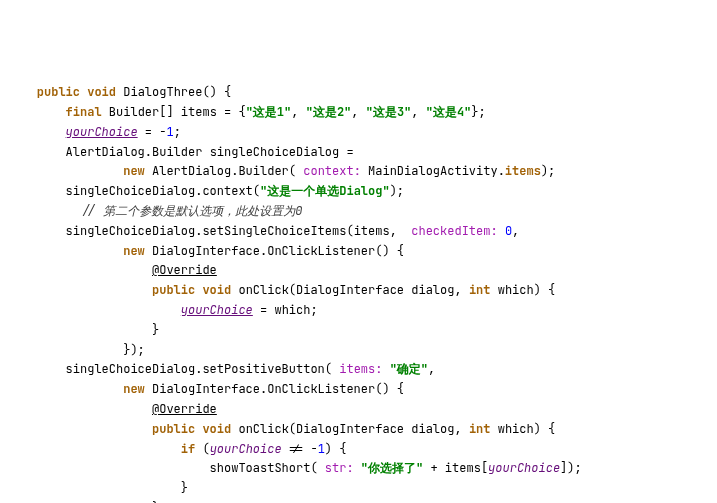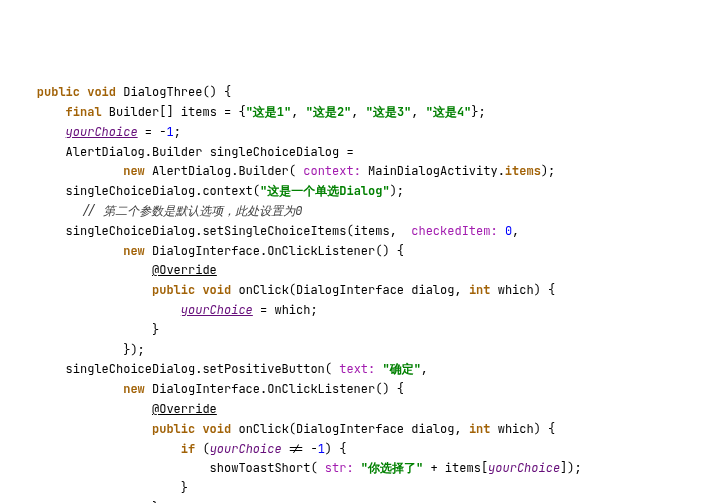--- a/index.html
+++ b/index.html
@@ -35,21 +35,21 @@
 <span>                <span class="kw">new</span> <span>AlertDialog.Builder</span>( <span class="hint">context:</span> <span>MainDialogActivity</span>.<span class="kw">items</span>);</span>
 <span>        <span>singleChoiceDialog</span>.<span>context</span>(<span class="str">"这是一个单选Dialog"</span>);</span>
 <span>        <span class="cmt">// 第二个参数是默认选项，此处设置为0</span></span>
 <span>        <span>singleChoiceDialog</span>.<span>setSingleChoiceItems</span>(<span>items</span>,  <span class="hint">checkedItem:</span> <span class="num">0</span>,</span>
 <span>                <span class="kw">new</span> <span>DialogInterface.OnClickListener</span>() {</span>
 <span>                    <span class="ann">@Override</span></span>
 <span>                    <span class="kw">public</span> <span class="kw">void</span> <span>onClick</span>(<span>DialogInterface</span> <span>dialog</span>, <span class="kw">int</span> <span>which</span>) {</span>
 <span>                        <span class="field">yourChoice</span> = <span>which</span>;</span>
 <span>                    }</span>
 <span>                });</span>
-<span>        <span>singleChoiceDialog</span>.<span>setPositiveButton</span>( <span class="hint">text:</span> <span class="str">"确定"</span>,</span>
+<span>        <span>singleChoiceDialog</span>.<span>setPositiveButton</span>( <span class="hint">items:</span> <span class="str">"确定"</span>,</span>
 <span>                <span class="kw">new</span> <span>DialogInterface.OnClickListener</span>() {</span>
 <span>                    <span class="ann">@Override</span></span>
 <span>                    <span class="kw">public</span> <span class="kw">void</span> <span>onClick</span>(<span>DialogInterface</span> <span>dialog</span>, <span class="kw">int</span> <span>which</span>) {</span>
 <span>                        <span class="kw">if</span> (<span class="fieldn">yourChoice</span> != -<span class="num">1</span>) {</span>
 <span>                            <span>showToastShort</span>( <span class="hint">str:</span> <span class="str">"你选择了"</span> + <span>items</span>[<span class="fieldn">yourChoice</span>]);</span>
 <span>                        }</span>
 <span>                    }</span>
 
 
 </div>

